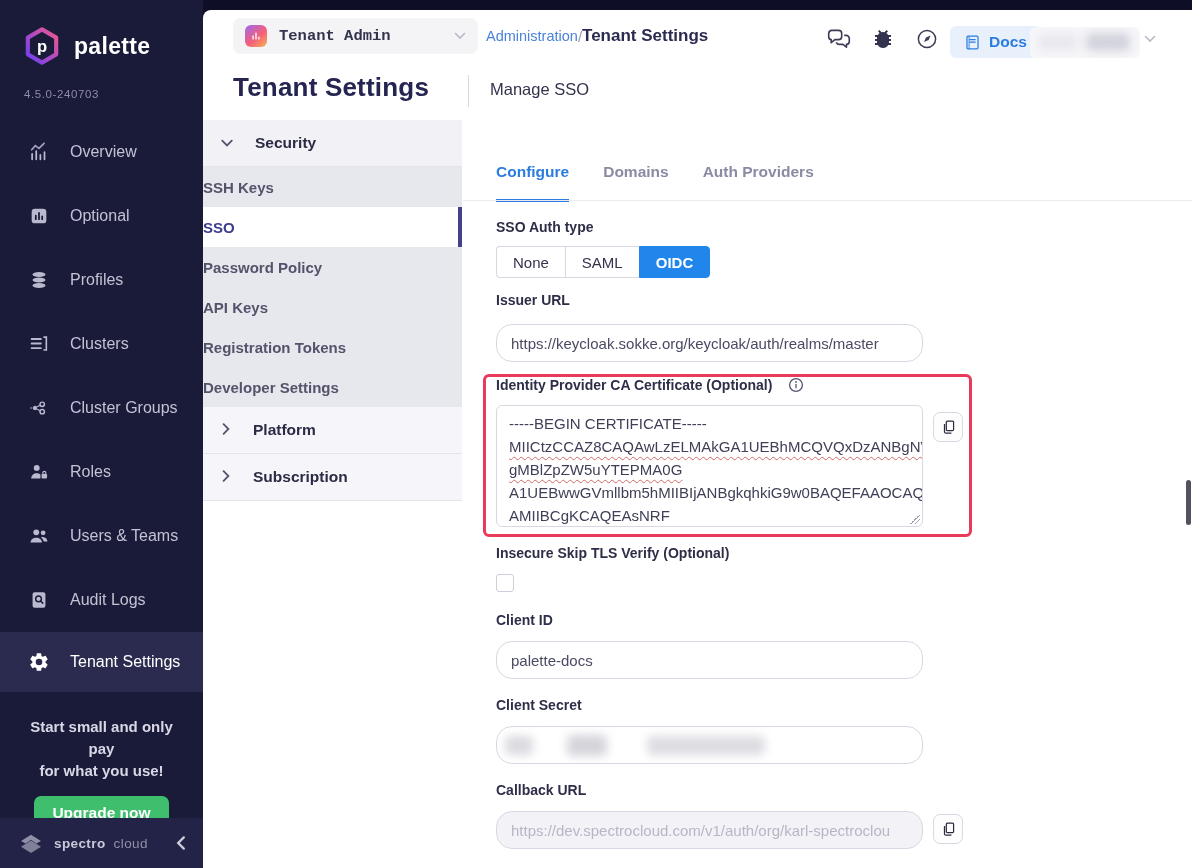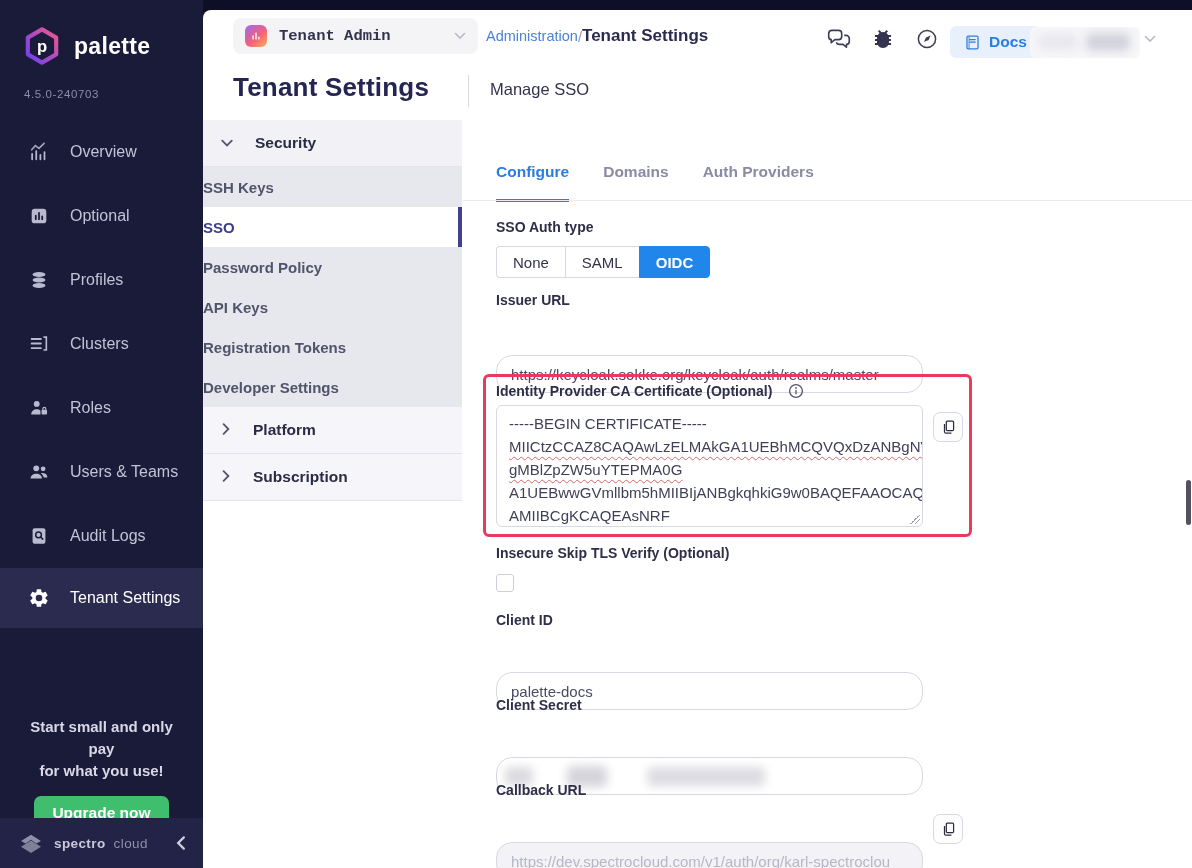--- a/index.html
+++ b/index.html
@@ -63,21 +63,21 @@
   .tabs { position:absolute; left:33px; top:43px; display:flex; gap:34px; }
   .tab { font-size:15.5px; font-weight:600; color:#8a8aa3; padding-bottom:18px; cursor:pointer; }
   .tab.active { color:#2b7cdf; border-bottom:3px solid #2b7cdf; }
   .tabline { position:absolute; left:0; top:80px; width:729px; height:1px; background:#eaeaf0; }
   .f-label { font-size:14px; font-weight:600; color:#2e2e48; }
   .seg { position:absolute; left:33px; top:126px; display:flex; }
   .seg-btn { height:32px; min-width:66px; padding:0 16px; background:#fff; border:1px solid #d8d8e2; border-right-width:0; font-size:15px; color:#33334d; display:flex; align-items:center; justify-content:center; cursor:pointer; font-family:inherit; }
   .seg-btn:first-child { border-radius:4px 0 0 4px; }
   .seg-btn:last-child { border-right-width:1px; border-radius:0 4px 4px 0; }
   .seg-btn.selected { background:#2186eb; border-color:#2186eb; color:#fff; font-weight:600; }
-  .t-input { position:absolute; left:33px; width:427px; height:38px; border:1px solid #d8d8e2; border-radius:16px; padding:12px 14px; font-size:15px; color:#4a4a62; font-family:inherit; background:#fff;margin-top:31px; }
+  .t-input { position:absolute; left:33px; width:427px; height:38px; border:1px solid #d8d8e2; border-radius:16px; padding:12px 14px; font-size:15px; color:#4a4a62; font-family:inherit; background:#fff; }
   .t-input:disabled { background:#f3f3f7; color:#b6b6c6; }
   .annot { position:absolute; left:20px; top:254px; width:489px; height:163px; border:3px solid #ea3a5c; border-radius:6px; pointer-events:none; }
   .cert-box { position:absolute; left:33px; top:285px; width:427px; height:122px; border:1px solid #d8d8e2; border-radius:6px; padding:6px 12px; font-size:15px; line-height:23px; color:#3f3f57; overflow:hidden; cursor:text; background:#fff; }
   .cert-box::after { content:""; position:absolute; right:2px; bottom:2px; width:10px; height:10px;
     background:linear-gradient(135deg,transparent 0 50%,#a0a0b0 50% 56%,transparent 56% 72%,#a0a0b0 72% 78%,transparent 78%); }
   .cert-line { display:block; white-space:nowrap; }
   .cert-line.squiggle { text-decoration:underline wavy #cf6a6a 1px; text-underline-offset:4px; }
   .copy-btn { position:absolute; width:30px; height:30px; background:#fdfdfe; border:1px solid #d8d8e2; border-radius:7px; display:flex; align-items:center; justify-content:center; cursor:pointer; color:#2b2b3e; }
   .checkbox { position:absolute; left:33px; top:454px; width:18px; height:18px; border:1px solid #cfcfdb; border-radius:3px; background:#fff; cursor:pointer; }
   .scrollthumb { position:absolute; right:1px; top:470px; width:5px; height:45px; background:#52525e; border-radius:3px; cursor:pointer; }
@@ -129,20 +129,30 @@
         <span>Profiles</span>
       </div>
       <div class="snav-item">
         <span class="ico"><svg viewBox="0 0 24 24" width="22" height="22" fill="none" stroke="currentColor" stroke-width="2.1" stroke-linecap="round">
               <path d="M4 6.5h10M4 11.5h10M4 16.5h10"></path>
               <path d="M17.5 4.5H20v14h-2.5" stroke-width="1.8"></path>
             </svg></span>
         <span>Clusters</span>
       </div>
       <div class="snav-item">
+        <span class="ico"><svg viewBox="0 0 24 24" width="22" height="22" fill="currentColor" stroke="currentColor">
+              <circle cx="15.5" cy="8" r="2.4" fill="none" stroke-width="1.6"></circle>
+              <circle cx="15.5" cy="16" r="2.4" fill="none" stroke-width="1.6"></circle>
+              <circle cx="7.5" cy="12" r="1.9"></circle>
+              <path d="M9.3 11l4-2.1M9.3 13l4 2.1" stroke-width="1.3"></path>
+              <circle cx="3.4" cy="12" r=".9" stroke="none"></circle>
+            </svg></span>
+        <span>Cluster Groups</span>
+      </div>
+      <div class="snav-item">
         <span class="ico"><svg viewBox="0 0 24 24" width="22" height="22" fill="currentColor">
               <circle cx="9.5" cy="7.5" r="3.2"></circle>
               <path d="M3.5 19c0-3.4 2.7-5.6 6-5.6 1.6 0 3 .5 4.1 1.4v4.2z"></path>
               <rect x="14.8" y="14" width="6" height="5" rx="1.1"></rect>
               <path d="M16.2 14v-1.1a1.6 1.6 0 0 1 3.2 0V14" fill="none" stroke="currentColor" stroke-width="1.3"></path>
             </svg></span>
         <span>Roles</span>
       </div>
       <div class="snav-item">
         <span class="ico"><svg viewBox="0 0 24 24" width="22" height="22" fill="currentColor">
@@ -299,21 +309,21 @@
         <button class="seg-btn">None</button>
         <button class="seg-btn">SAML</button>
         <button class="seg-btn selected">OIDC</button>
       </div>
 
       <div class="f-label abs" style="left:33px;top:172px">Issuer URL</div>
       <input class="t-input" style="top: 204px;" value="https://keycloak.sokke.org/keycloak/auth/realms/master">
 
       <div class="annot"></div>
 
-      <div class="abs" style="left:33px;top:263px;display:flex;align-items:center;gap:16px">
+      <div class="abs" style="left:33px;top:257px;display:flex;align-items:center;gap:16px">
         <span class="f-label">Identity Provider CA Certificate (Optional)</span>
         <span style="display:flex">
           <svg width="16" height="16" viewBox="0 0 16 16" fill="none" stroke="#55556d" stroke-width="1.3">
               <circle cx="8" cy="8" r="6.4"></circle>
               <path d="M8 7.4v3.4" stroke-linecap="round"></path>
               <circle cx="8" cy="4.9" r=".9" fill="#55556d" stroke="none"></circle>
             </svg>
         </span>
       </div>
       <div class="cert-box">

